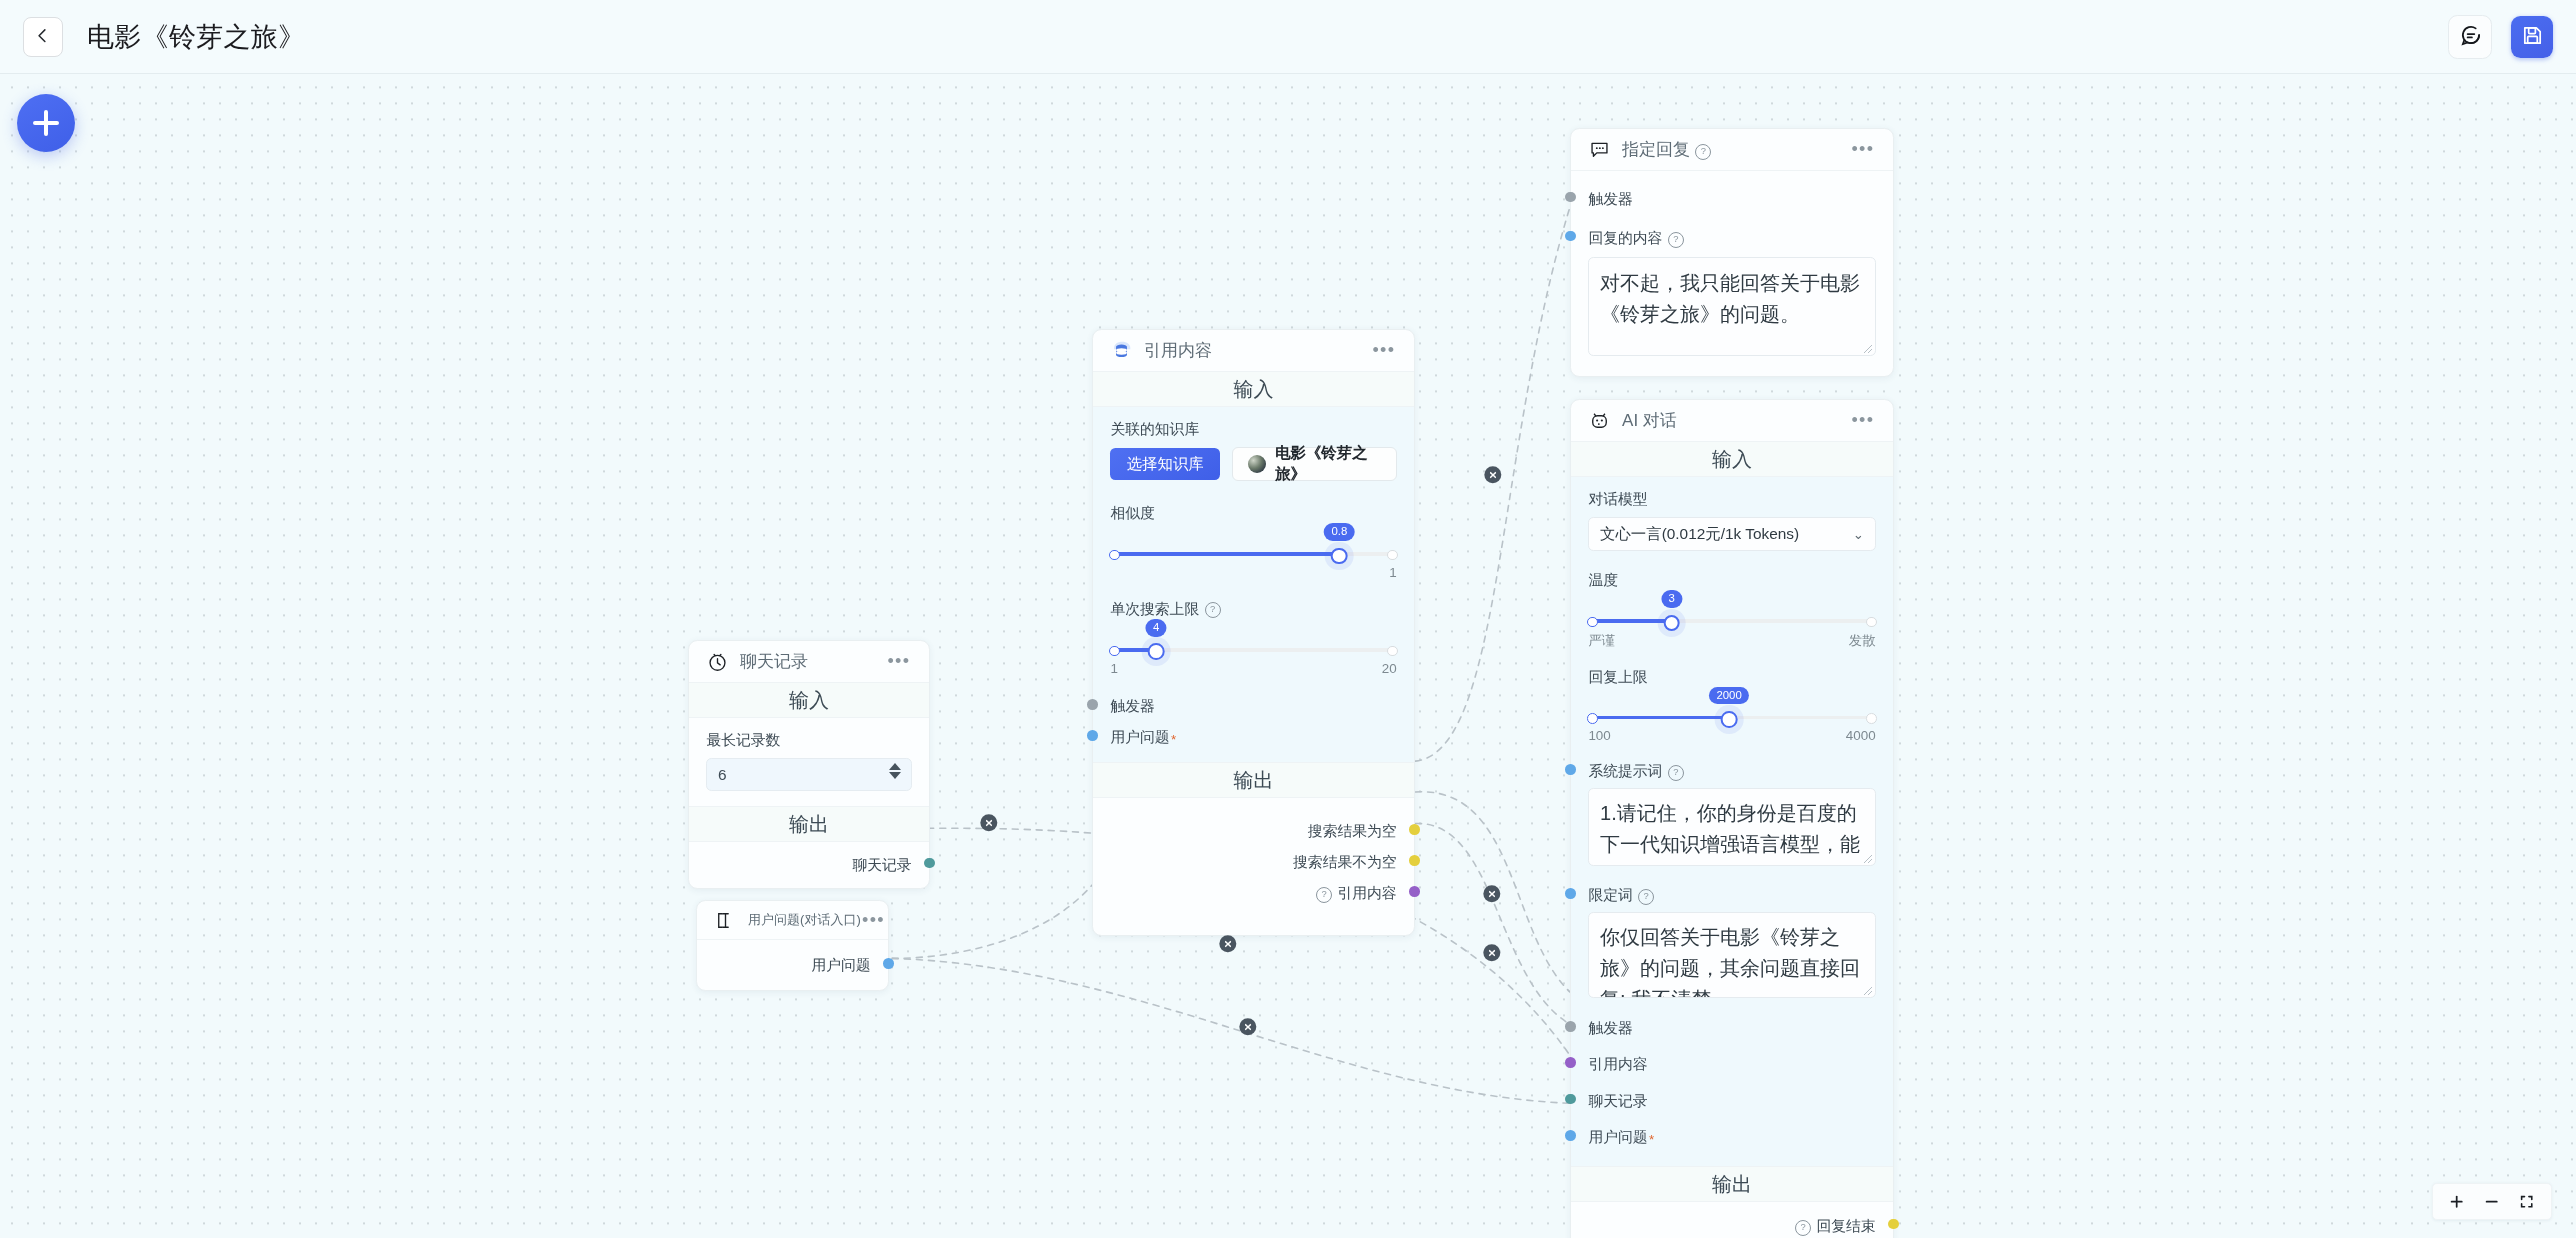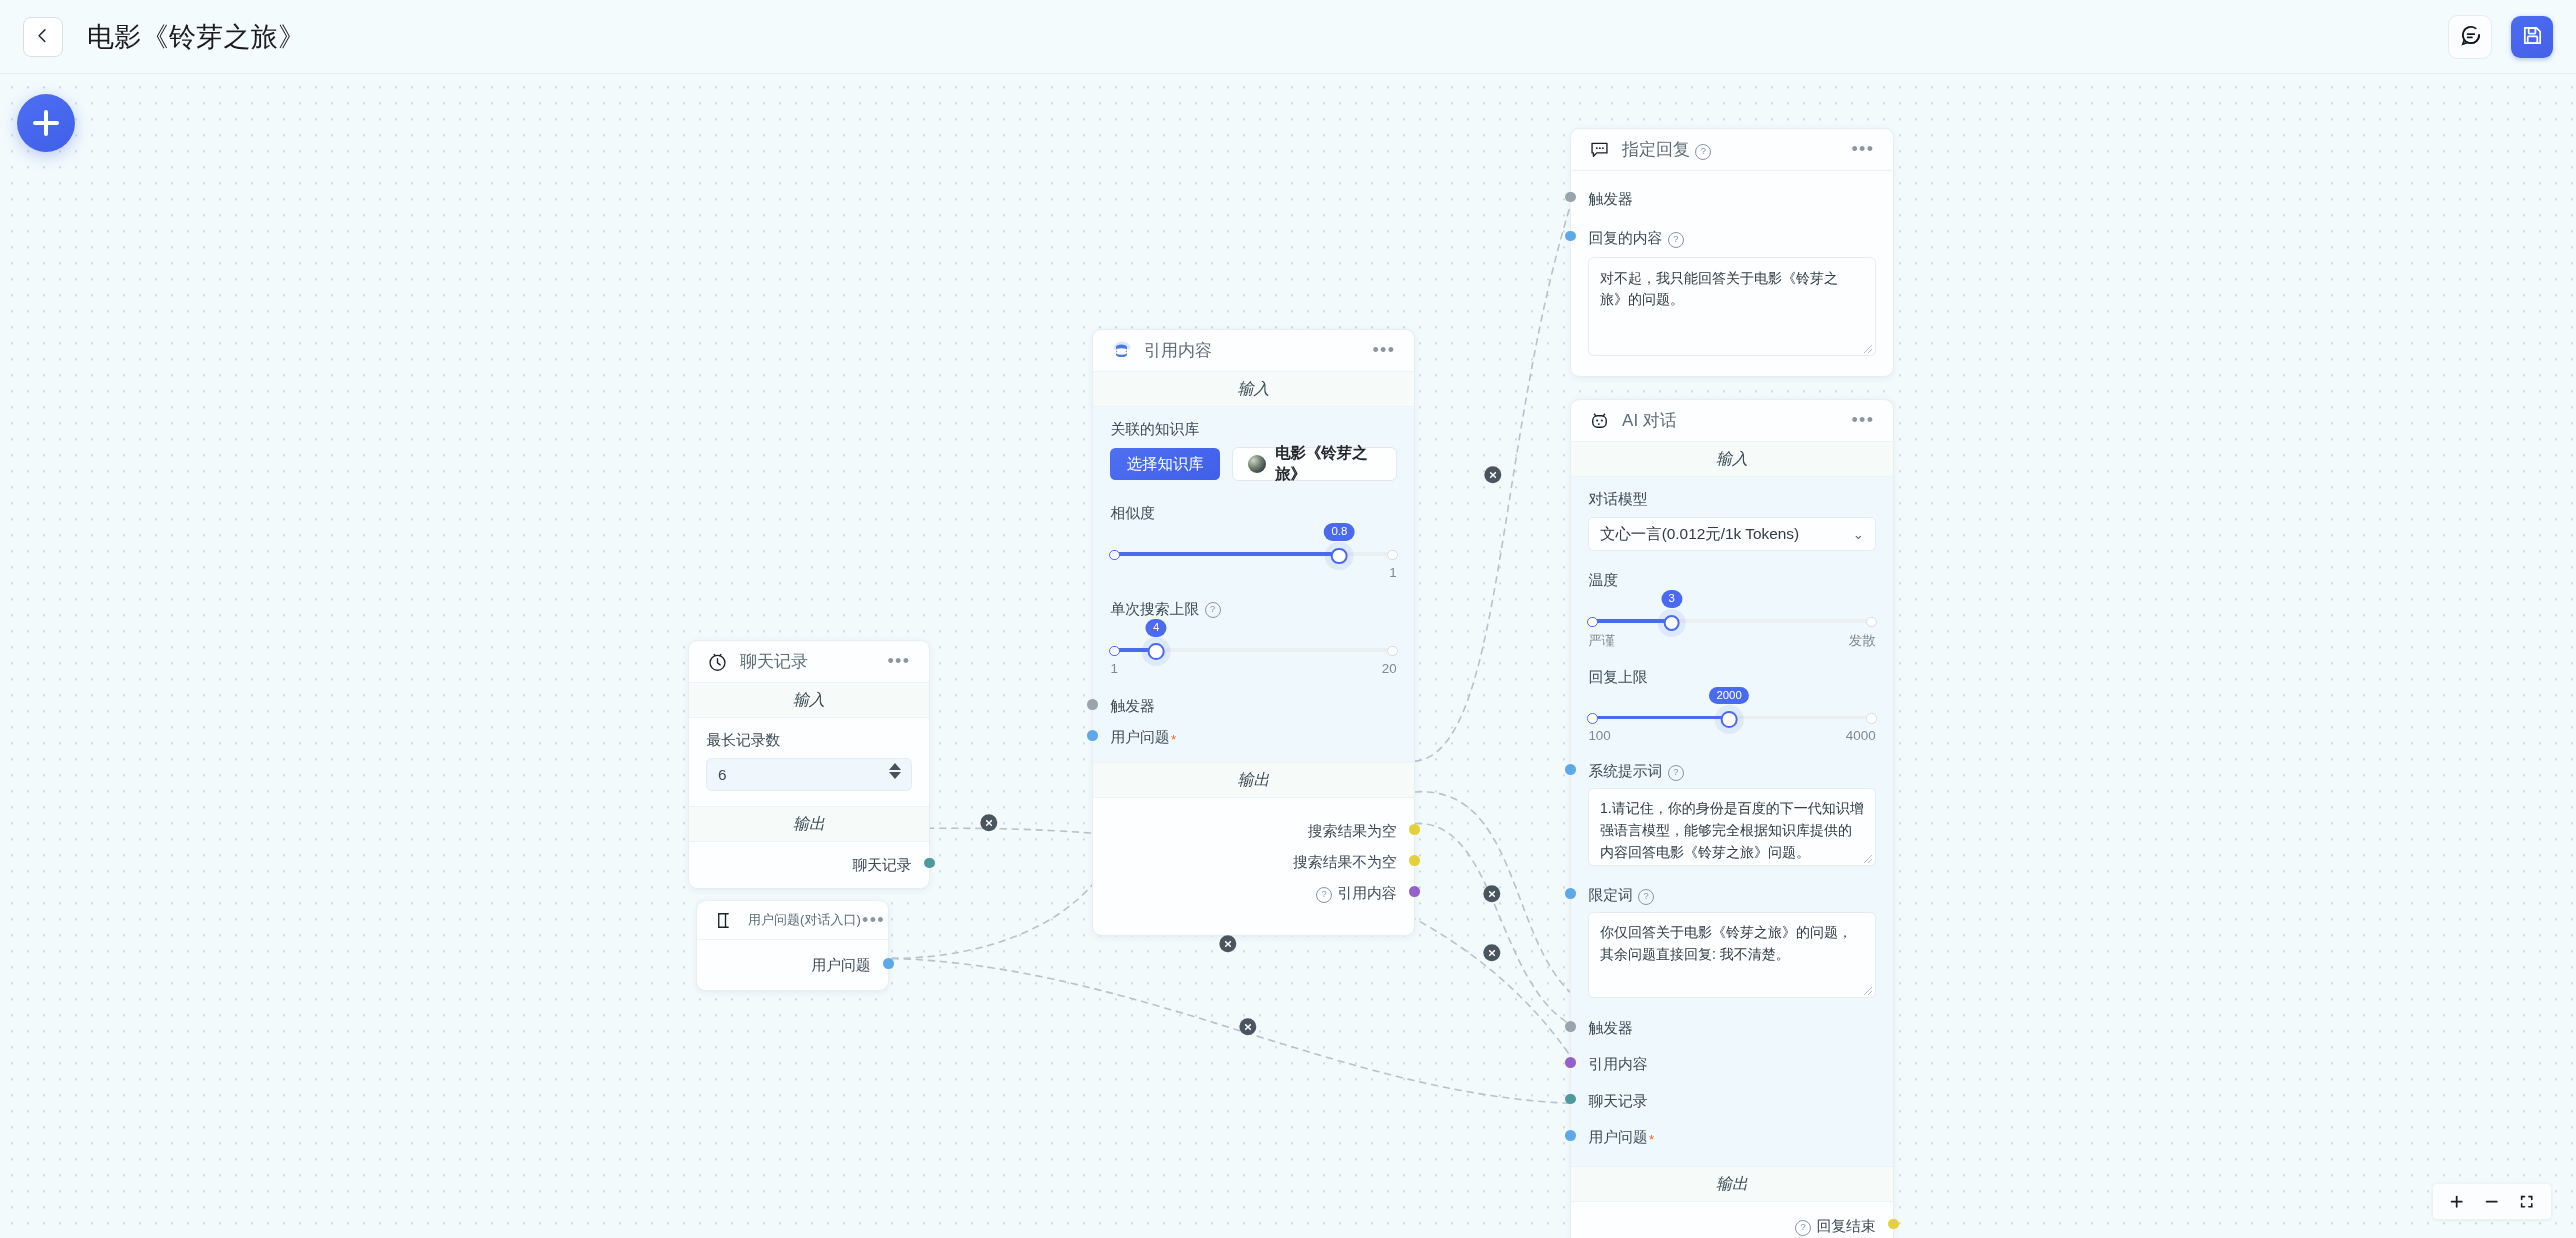--- a/index.html
+++ b/index.html
@@ -56,21 +56,21 @@
     box-shadow:0 1.3px 6.7px rgba(60,90,110,.07);z-index:10;
   }
   .node-head{display:flex;align-items:center;height:42px;padding:0 17.4px;border-bottom:0.7px solid #eef3f5;box-sizing:border-box;}
   .node-head .nh-icon{width:23px;height:23px;margin-right:10.7px;display:flex;align-items:center;justify-content:center;flex:0 0 auto;}
   .node-head .nh-icon svg{width:23px;height:23px;}
   .node-title{font-size:17px;color:#5d6b75;white-space:nowrap;}
   .node-dots{margin-left:auto;color:#8b969e;font-size:18px;letter-spacing:1.3px;line-height:6.7px;cursor:pointer;padding:5.4px 1.3px;}
   .qmark{display:inline-block;width:14px;height:14px;border:1.1px solid #8b969e;border-radius:50%;
          font-size:9.4px;line-height:12.7px;text-align:center;color:#8b969e;margin-left:5.4px;vertical-align:1.3px;}
   .sect{height:34px;background:#f6fbfa;border-bottom:0.7px solid #eef3f5;display:flex;align-items:center;justify-content:center;
-        font-size:16px;color:#3c4a54;font-style:italic;}
+        font-size:20px;color:#3c4a54;}
   .sect.outsect{border-top:0.7px solid #eef3f5;}
   .body{padding:13.4px 17.4px 14.8px 17.4px;}
   .body.inputbg{background:#eff9fd;}
   .field-label{font-size:14.8px;color:#3d4a54;margin-bottom:8px;display:flex;align-items:center;}
 
   .btn-primary{
     background:linear-gradient(150deg,#4f70f2,#3f5fe8);color:#fff;border-radius:5.4px;
     height:32px;display:flex;align-items:center;justify-content:center;font-size:15.4px;cursor:pointer;
   }
   .chip{
@@ -95,21 +95,21 @@
   .sl-scale.right-only{justify-content:flex-end;}
 
   .stepper{position:relative;background:#eff7fd;border:0.7px solid #e5ecf1;border-radius:5.4px;height:31px;
            display:flex;align-items:center;padding:0 10.7px;font-size:15.4px;color:#3e4b55;}
   .stepper .arrows{position:absolute;right:9.4px;top:3.4px;display:flex;flex-direction:column;gap:2px;cursor:pointer;}
   .stepper .arrows i{display:block;width:0;height:0;border-left:6px solid transparent;border-right:6px solid transparent;}
   .stepper .arrows i.up{border-bottom:7.4px solid #46535d;}
   .stepper .arrows i.dn{border-top:7.4px solid #46535d;}
 
   .ta{background:#fdfeff;border:0.7px solid #e5ebef;border-radius:5.4px;padding:9.4px 10.7px;
-      font-size:14px;line-height:1.55;color:#2f3a42;box-sizing:border-box;position:relative;overflow:hidden;}
+      font-size:20px;line-height:1.55;color:#2f3a42;box-sizing:border-box;position:relative;overflow:hidden;}
   .ta:after{content:"";position:absolute;right:2.7px;bottom:2px;width:8px;height:8px;
     background:linear-gradient(135deg,transparent 45%,#b7c0c6 45%,#b7c0c6 55%,transparent 55%,transparent 70%,#b7c0c6 70%,#b7c0c6 80%,transparent 80%);}
   .ta p{margin:0 0 12px 0;}
   .ta p:last-child{margin-bottom:0;}
 
   .select{background:#fdfeff;border:0.7px solid #e5ebef;border-radius:5.4px;height:32px;display:flex;align-items:center;
           padding:0 10.7px;font-size:15.4px;color:#2f3a42;cursor:pointer;}
   .select .chev{margin-left:auto;color:#5c6870;font-size:13.4px;}
 
   

